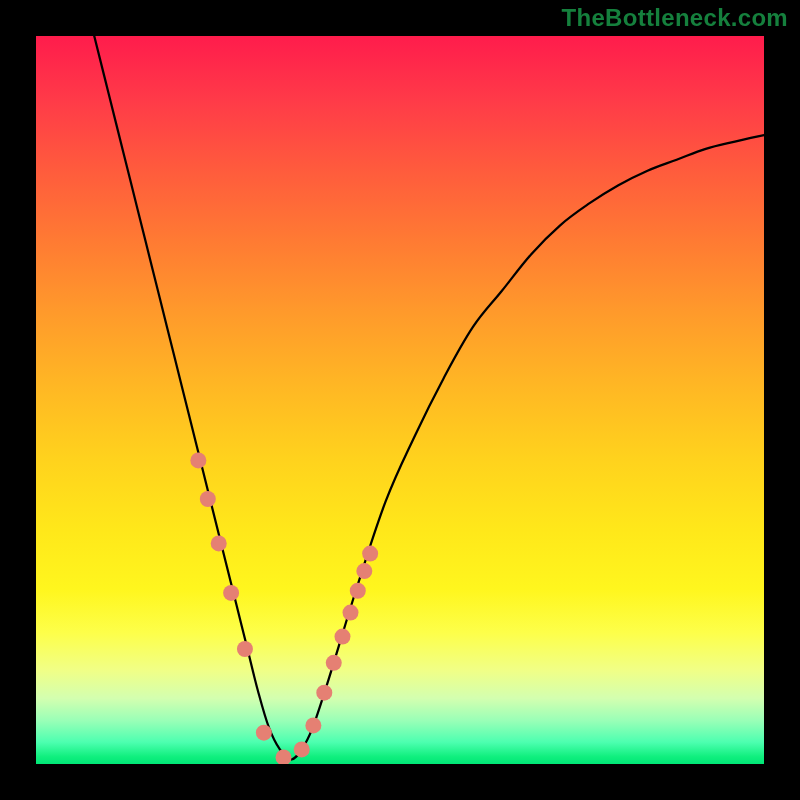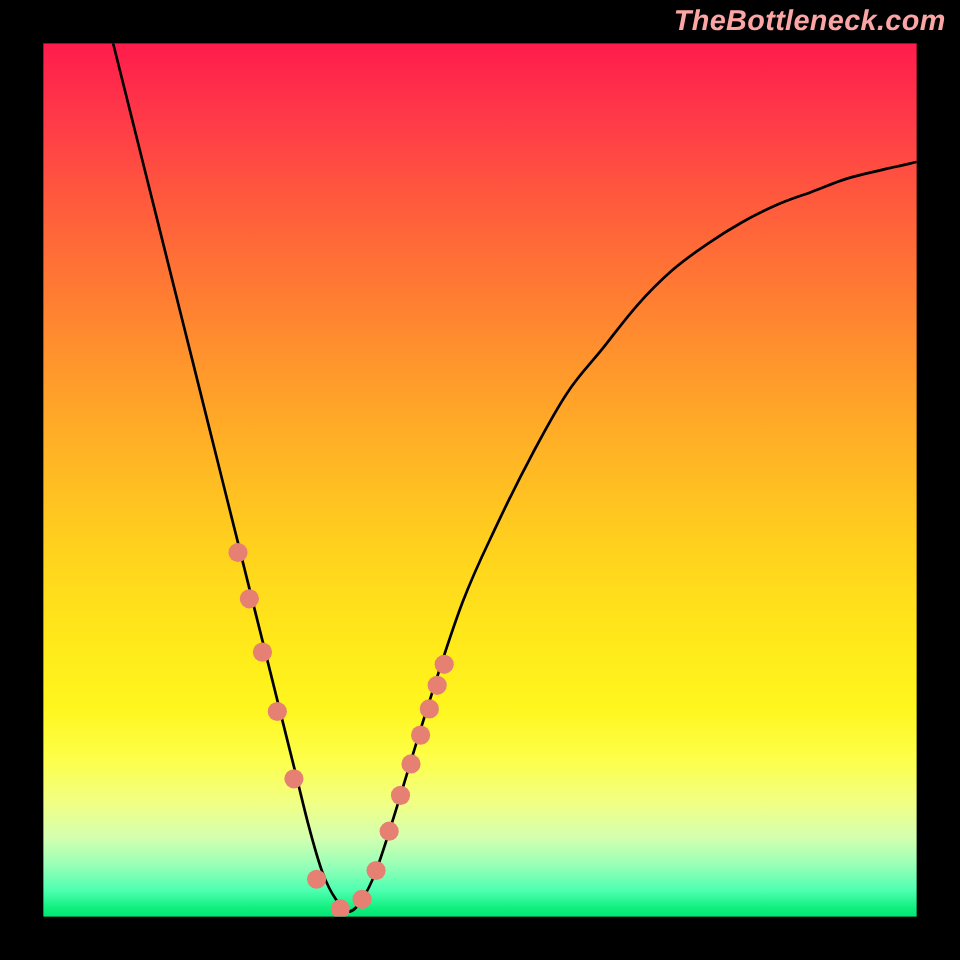--- a/index.html
+++ b/index.html
@@ -47,24 +47,23 @@
       #00e676 100%
     );
   }
   .watermark {
     position: absolute;
     top: 4px;
     right: 12px;
     font-family: Arial, Helvetica, sans-serif;
     font-size: 24px;
     font-weight: 600;
-    color: #fca5a5;
+    color: #15803d;
     letter-spacing: 0.3px;
     user-select: none;
-    font-style: italic;
   }
   svg.curve {
     position: absolute;
     inset: 0;
     width: 728px;
     height: 728px;
   }
 </style>
 </head>
 <body>

